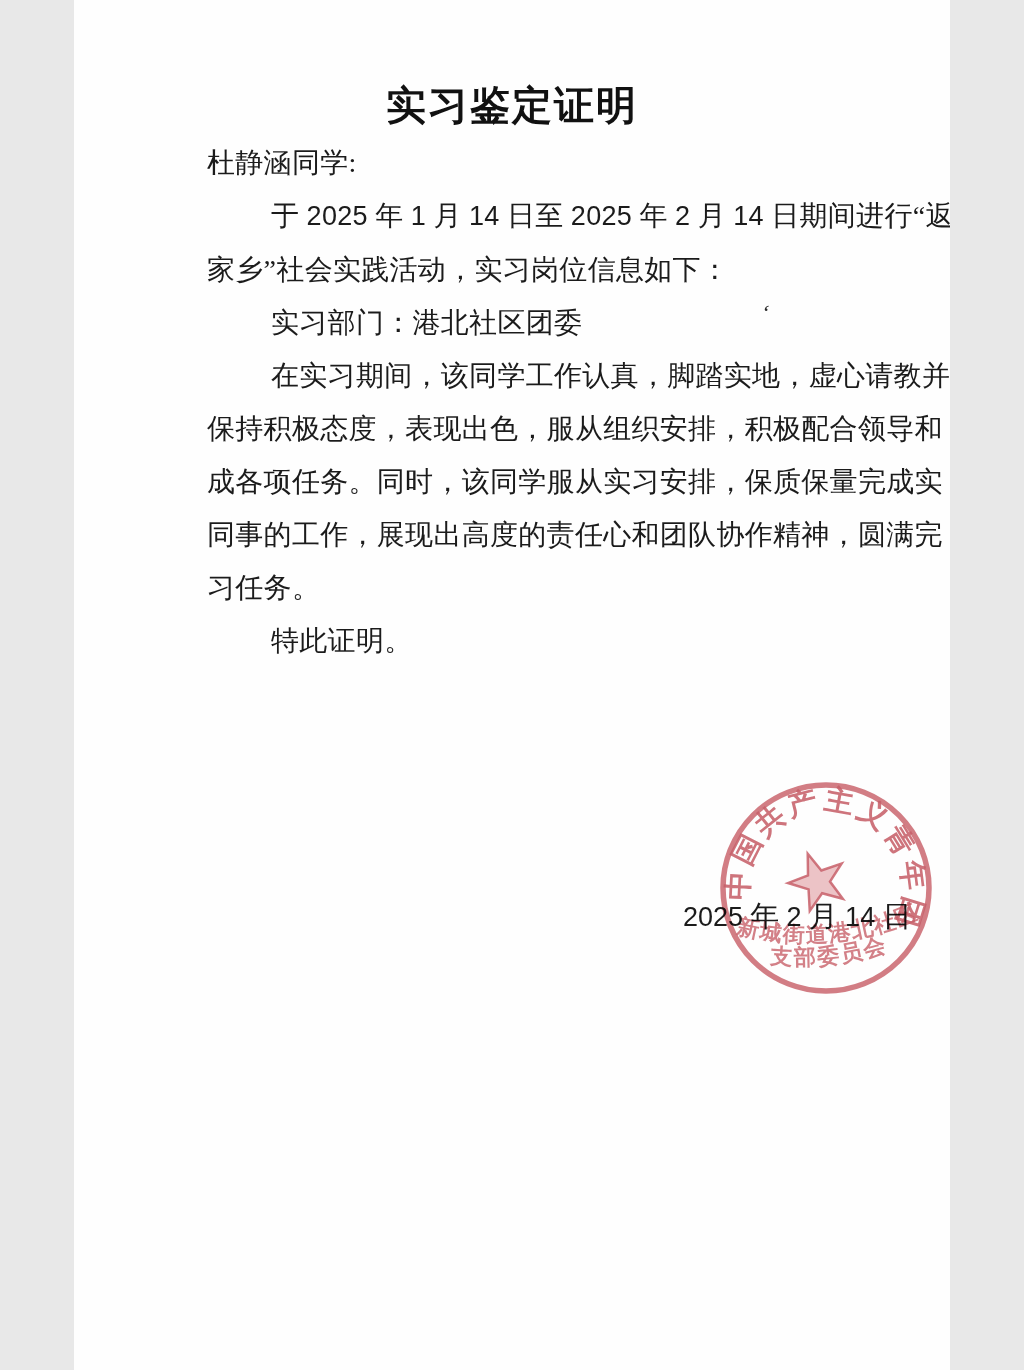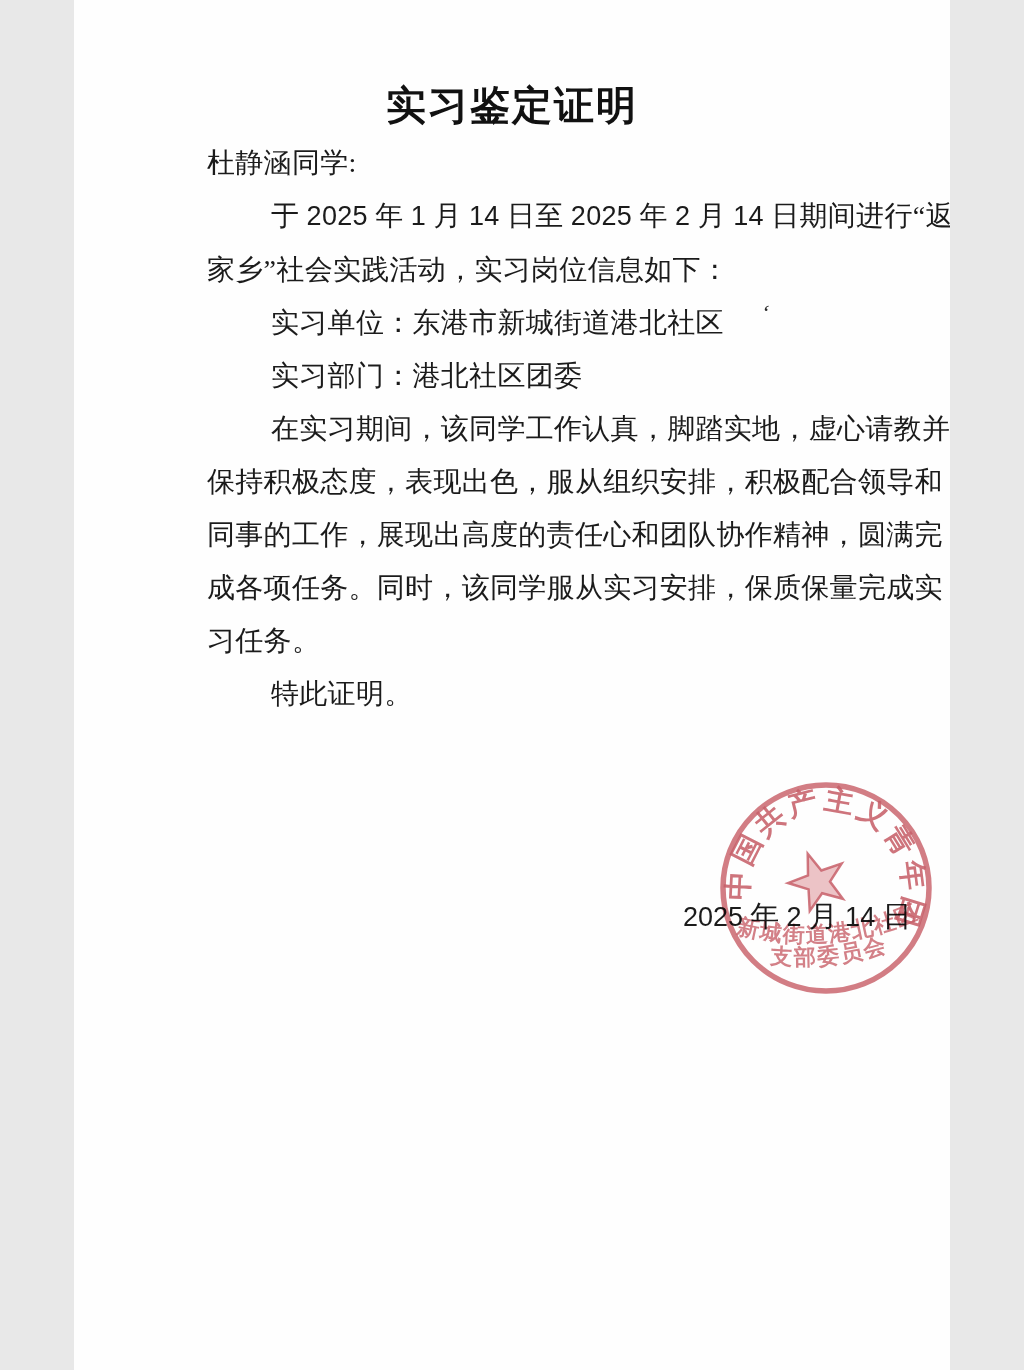--- a/index.html
+++ b/index.html
@@ -61,26 +61,25 @@
 
 <div class="page">
 
   <div class="title">实习鉴定证明</div>
 
   <div class="content">
     <div class="line">杜静涵同学:</div>
     <div id="body-lines">
         <div class="line js-nums indent">于 <b class="num">2025</b> 年 <b class="num">1</b> 月 <b class="num">14</b> 日至 <b class="num">2025</b> 年 <b class="num">2</b> 月 <b class="num">14</b> 日期间进行“返</div>
         <div class="line js-nums">家乡”社会实践活动，实习岗位信息如下：</div>
-        <div class="line js-nums indent">实习单位：东港市新城街道港北社区</div>
         <div class="line js-nums indent">实习部门：港北社区团委</div>
         <div class="line js-nums indent">在实习期间，该同学工作认真，脚踏实地，虚心请教并</div>
         <div class="line js-nums">保持积极态度，表现出色，服从组织安排，积极配合领导和</div>
+        <div class="line js-nums">成各项任务。同时，该同学服从实习安排，保质保量完成实</div>
         <div class="line js-nums">同事的工作，展现出高度的责任心和团队协作精神，圆满完</div>
-        <div class="line js-nums">成各项任务。同时，该同学服从实习安排，保质保量完成实</div>
         <div class="line js-nums">习任务。</div>
         <div class="line js-nums indent">特此证明。</div>
       </div>
   </div>
 
   <span class="stray-mark">‘</span>
 
 
   <div class="issue-date js-nums"><b class="num">2025</b> 年 <b class="num">2</b> 月 <b class="num">14</b> 日</div>
 

